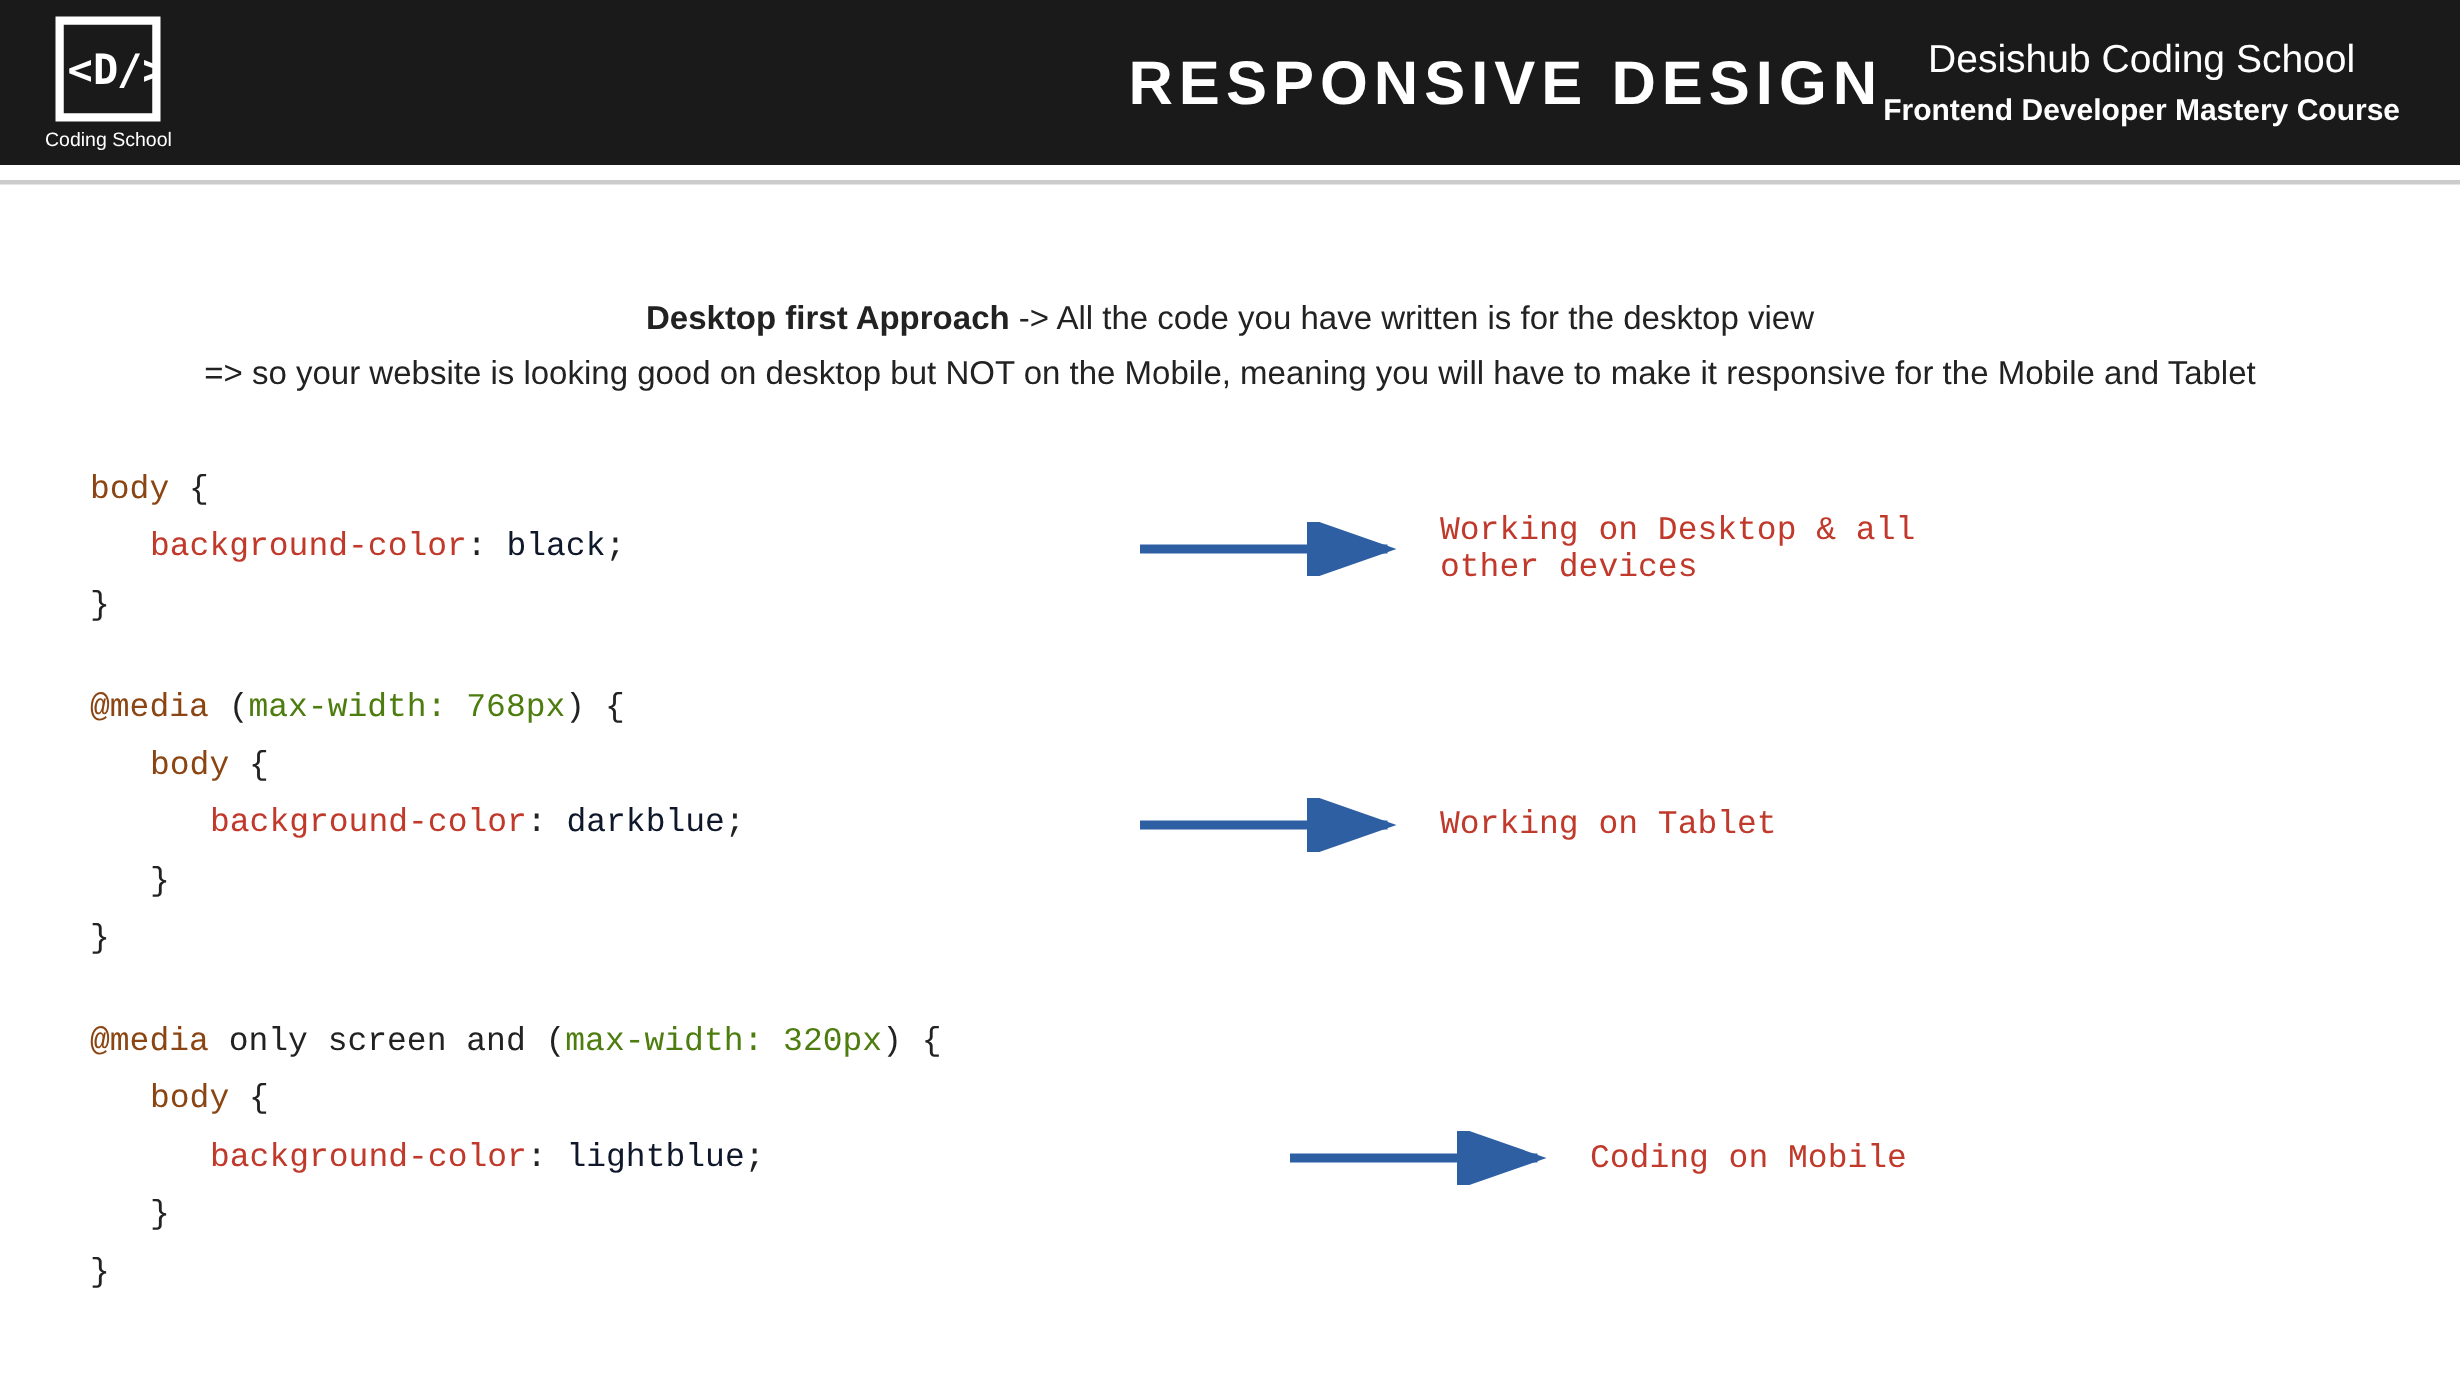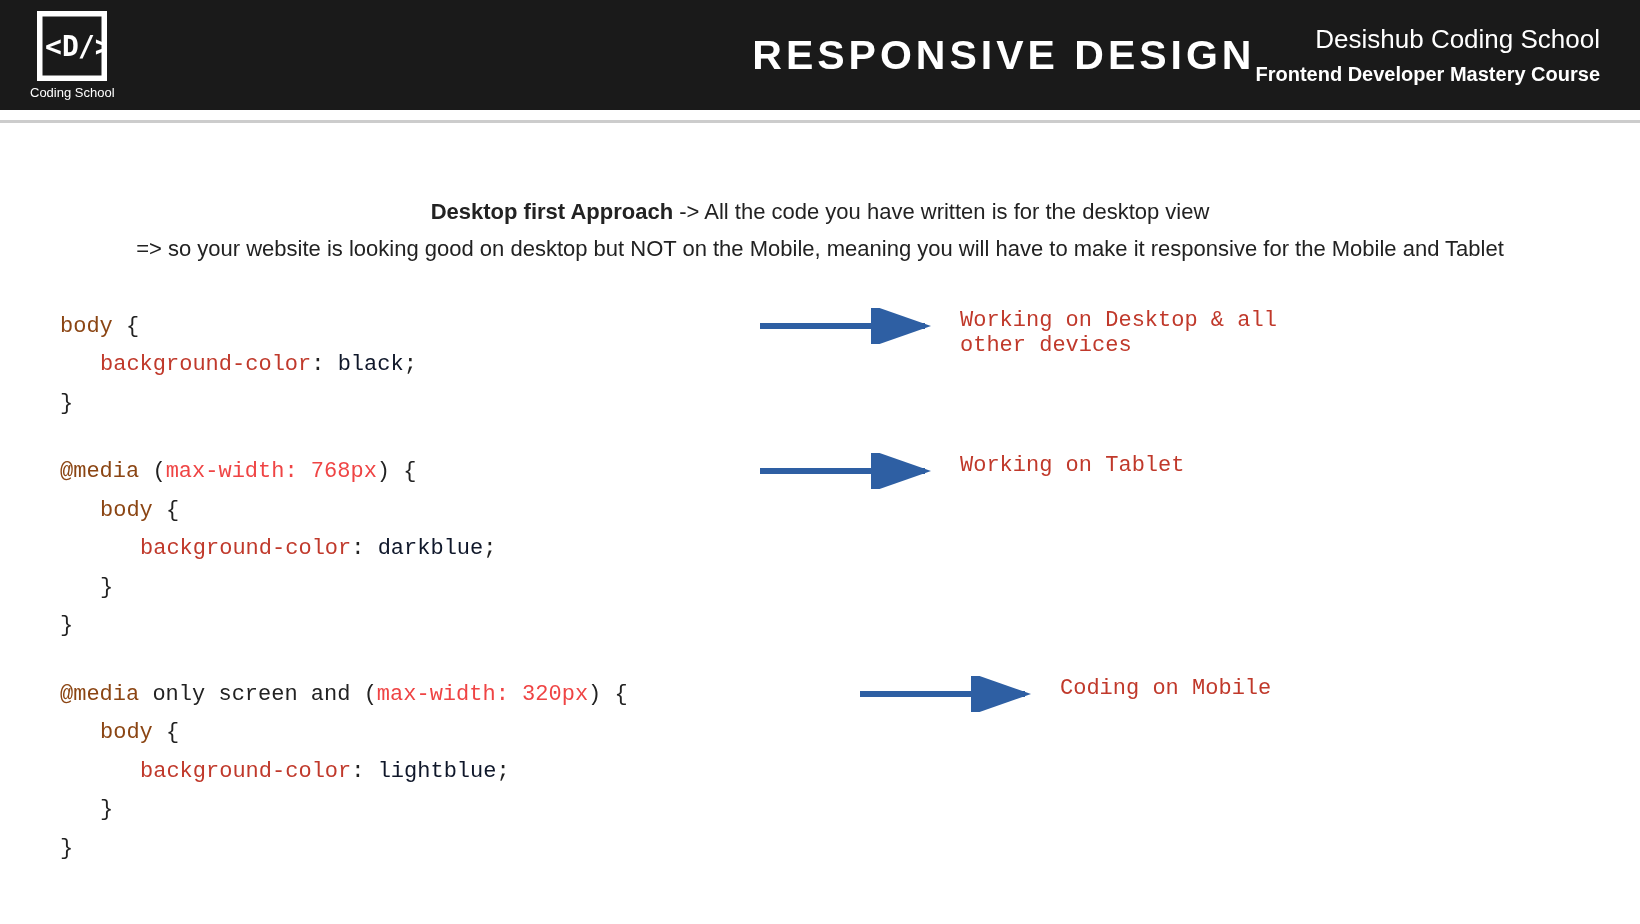--- a/index.html
+++ b/index.html
@@ -46,21 +46,21 @@
       color: white;
       font-size: 41px;
       font-weight: bold;
       letter-spacing: 4px;
       font-family: Liberation Sans, sans-serif;
       text-align: right;
       flex: 1;
     }
 
     .header-right {
-      text-align: right;
+      text-align: center;
     }
 
     .school-name {
       color: white;
       font-size: 26px;
       font-weight: normal;
     }
 
     .course-name {
       color: white;
@@ -82,21 +82,21 @@
       text-align: center;
     }
 
     .intro-text strong {
       font-weight: bold;
     }
 
     
     .code-section {
       display: flex;
-      align-items: flex-start;
+      align-items: center;
       margin-bottom: 30px;
     }
 
     .code-block {
       font-family: 'Courier New', Courier, monospace;
       font-size: 22px;
       line-height: 1.75;
       flex: 0 0 680px;
     }
 
@@ -120,21 +120,21 @@
     }
 
     
     .tok-selector { color: #8b4513; }
     .tok-brace { color: #222; }
     .tok-property { color: #c0392b; }
     .tok-colon { color: #222; }
     .tok-value { color: #0f172a; }
     .tok-semicolon { color: #222; }
     .tok-at { color: #8b4513; }
-    .tok-condition { color: #ef4444; }
+    .tok-condition { color: #4d7c0f; }
     .tok-normal { color: #222; }
 
     .code-indent-1 { padding-left: 40px; }
     .code-indent-2 { padding-left: 80px; }
 
     .divider-line {
       height: 3px;
       background: #ccc;
       margin: 10px 0 30px 0;
     }

